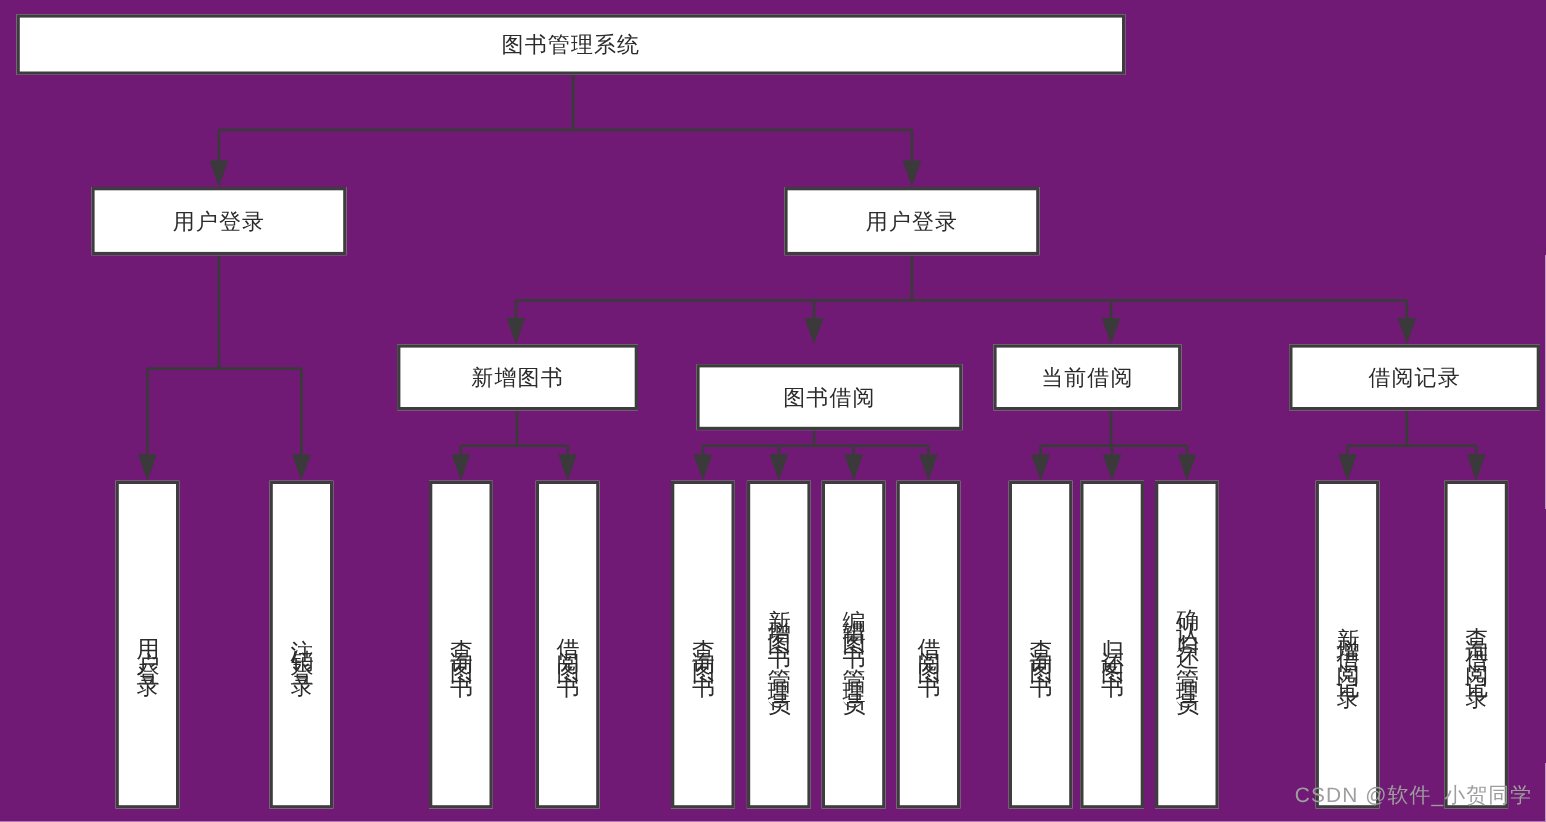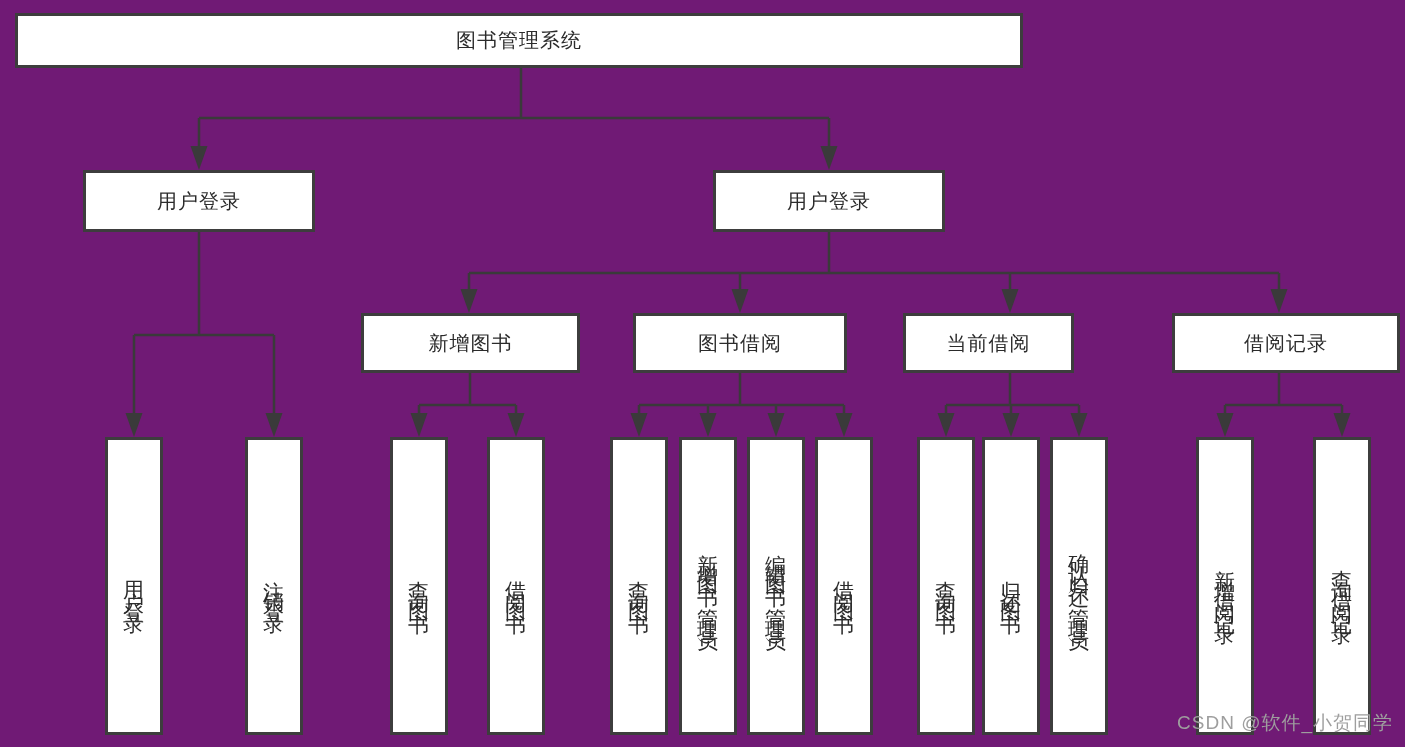--- a/index.html
+++ b/index.html
@@ -50,21 +50,21 @@
   <div class="node" style="left:83px;top:170px;width:232px;height:62px">
     <span class="h-label">用户登录</span>
   </div>
   <div class="node" style="left:713px;top:170px;width:232px;height:62px">
     <span class="h-label">用户登录</span>
   </div>
 
   <div class="node" style="left:361px;top:313px;width:219px;height:60px">
     <span class="h-label">新增图书</span>
   </div>
-  <div class="node" style="left:633px;top:313px;width:214px;height:60px">
+  <div class="node" style="left:633px;top:331px;width:242px;height:60px">
     <span class="h-label">图书借阅</span>
   </div>
   <div class="node" style="left:903px;top:313px;width:171px;height:60px">
     <span class="h-label">当前借阅</span>
   </div>
   <div class="node" style="left:1172px;top:313px;width:228px;height:60px">
     <span class="h-label">借阅记录</span>
   </div>
 
   <div class="node leaf" style="left:105px">

